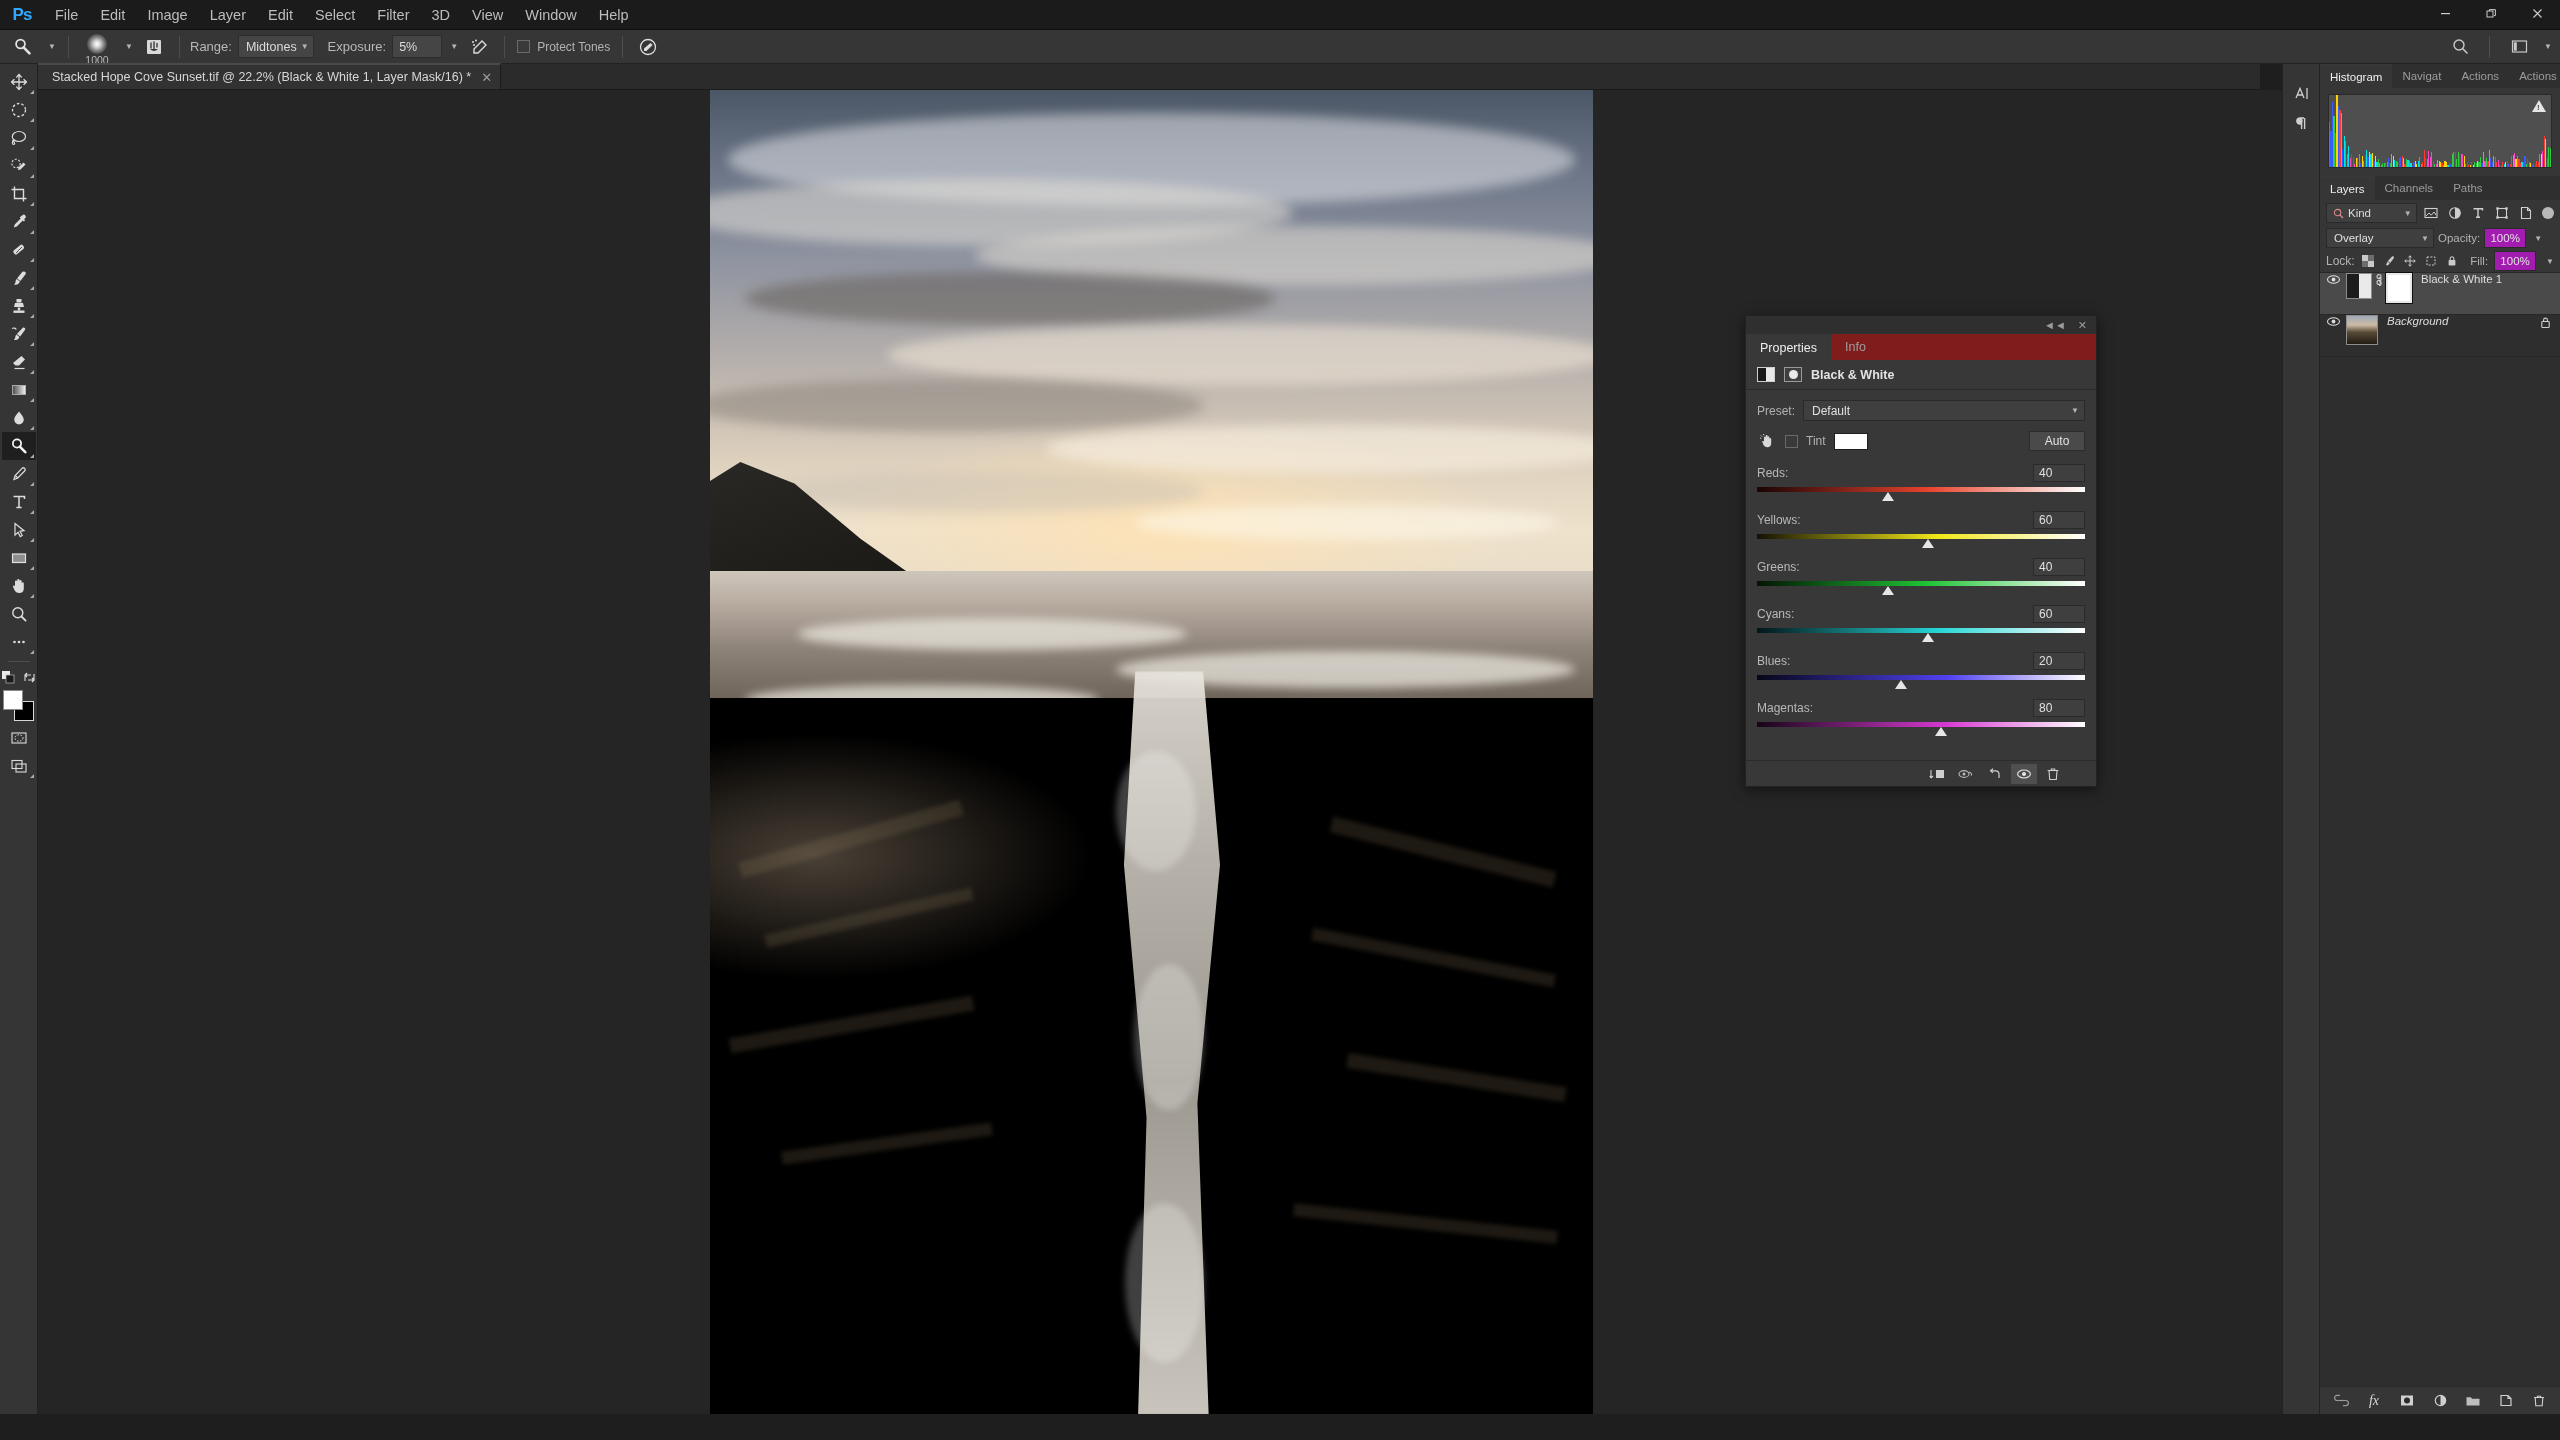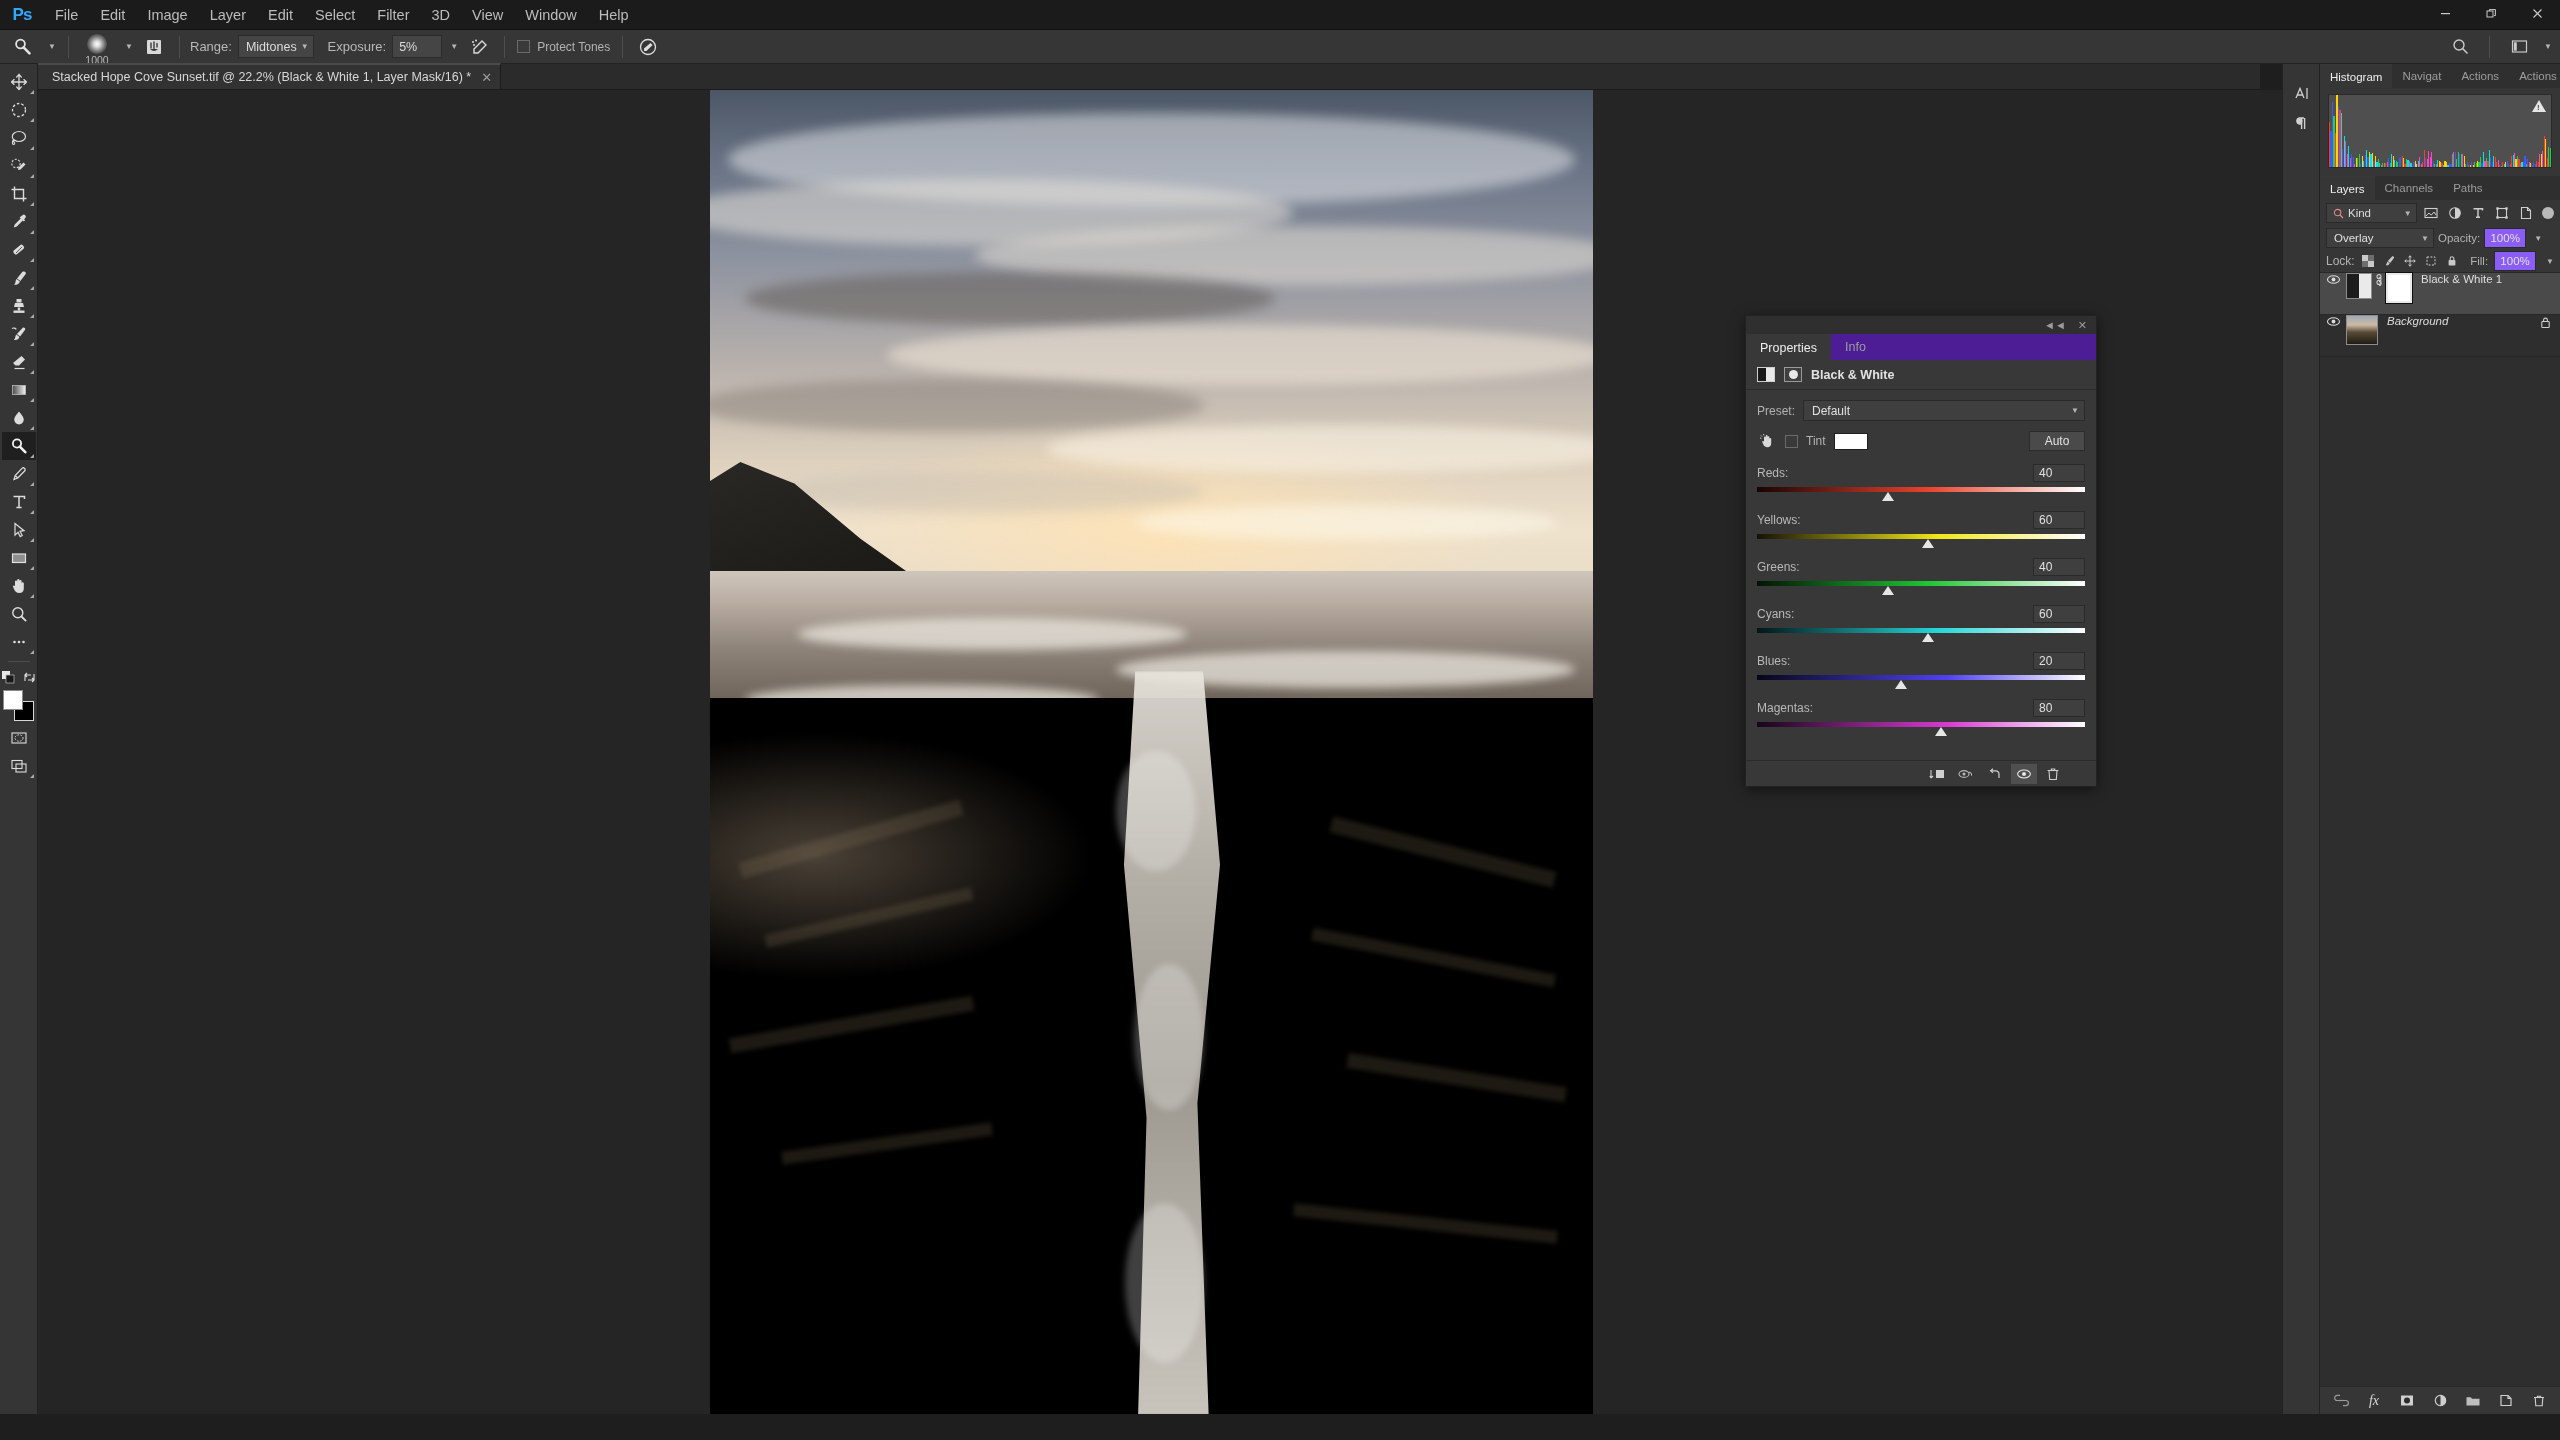--- a/index.html
+++ b/index.html
@@ -146,21 +146,21 @@
   }
   .water-streak { position: absolute; background: rgba(255,255,255,.25); filter: blur(3px); border-radius: 50%; }
 
   
   .props {
     position: absolute; left: 1745px; top: 315px; width: 352px; height: 472px;
     background: #383838; border: 1px solid #222; box-shadow: 0 3px 12px rgba(0,0,0,.5);
   }
   .props-grip { height: 18px; background: #2f2f2f; display: flex; align-items: center; justify-content: flex-end; gap: 12px; padding-right: 9px; }
   .grip-btn { font-size: 11px; color: #9b9b9b; }
-  .props-tabs { height: 26px; background: #4c1d95; display: flex; align-items: stretch; position: relative; }
+  .props-tabs { height: 26px; background: #7f1d1d; display: flex; align-items: stretch; position: relative; }
   .ptab { padding: 0 14px; display: flex; align-items: center; font-size: 12.5px; color: #9c9c9c; }
   .ptab.active { background: #383838; color: #eee; border-top: 2px solid #383838; }
   .pmenu { position: absolute; right: 8px; top: 7px; }
   .hamb { width: 14px; }
   .hamb i { display: block; height: 1px; background: #b0b0b0; margin: 3px 0; }
   .props-header {
     height: 30px; display: flex; align-items: center; gap: 9px; padding: 0 11px;
     border-bottom: 1px solid #2b2b2b;
   }
   .bw-icon { width: 18px; height: 15px; border: 1px solid #cfcfcf; display: flex; }
@@ -239,21 +239,21 @@
   .kind-sel .chev { margin-left: auto; }
   .fico { width: 19px; height: 19px; display: flex; align-items: center; justify-content: center; color: #cfcfcf; }
   .toggle-knob { width: 12px; height: 12px; border-radius: 50%; background: #b9b9b9; margin-left: 2px; }
   .lp-blend { height: 24px; display: flex; align-items: center; gap: 4px; padding: 0 6px; }
   .blend-sel {
     width: 108px; height: 20px; background: #3f3f3f; border: 1px solid #2a2a2a;
     display: flex; align-items: center; justify-content: space-between; padding: 0 4px 0 7px;
     font-size: 11.5px; color: #e0e0e0;
   }
   .num-box {
-    height: 20px; background: #8b5cf6; border: 1px solid #2a2a2a; width: 42px;
+    height: 20px; background: #a21caf; border: 1px solid #2a2a2a; width: 42px;
     display: flex; align-items: center; justify-content: center; font-size: 11.5px; color: #e0e0e0;
   }
   .lp-lock { height: 22px; display: flex; align-items: center; gap: 6px; padding: 0 6px; }
   .lock-ico { width: 15px; height: 15px; display: flex; align-items: center; justify-content: center; color: #cfcfcf; }
   .layer-list { flex: 1; background: #2e2e2e; border-top: 1px solid #282828; }
   .layer-row {
     height: 42px; display: flex; align-items: flex-start; border-bottom: 1px solid #282828; padding-right: 8px;
   }
   .layer-row.selected { background: #4a4a4a; }
   .eye-cell { width: 26px; display: flex; align-items: center; justify-content: center; }

